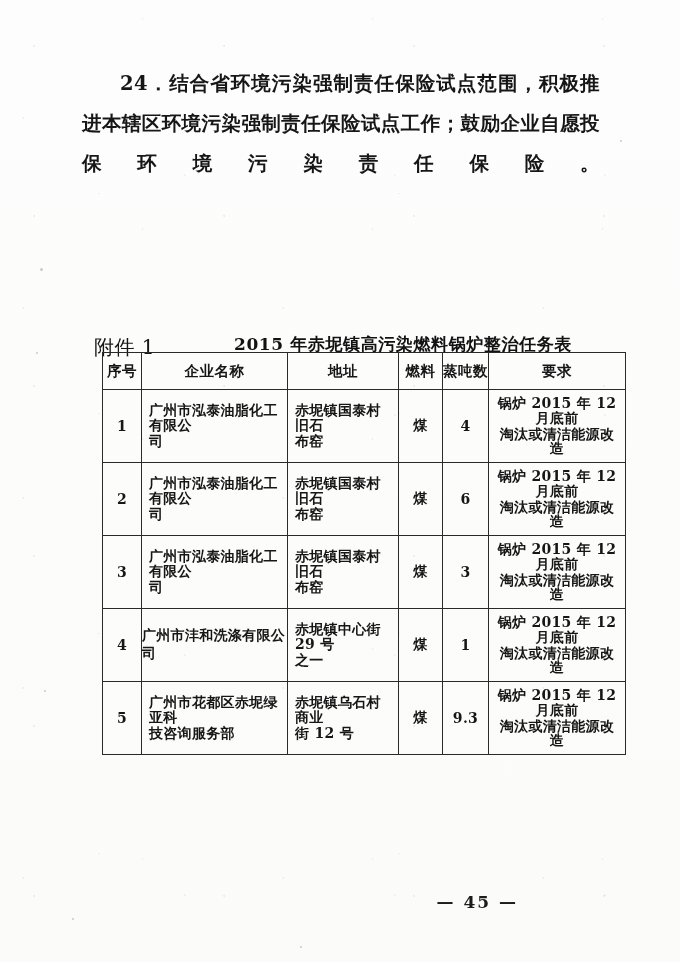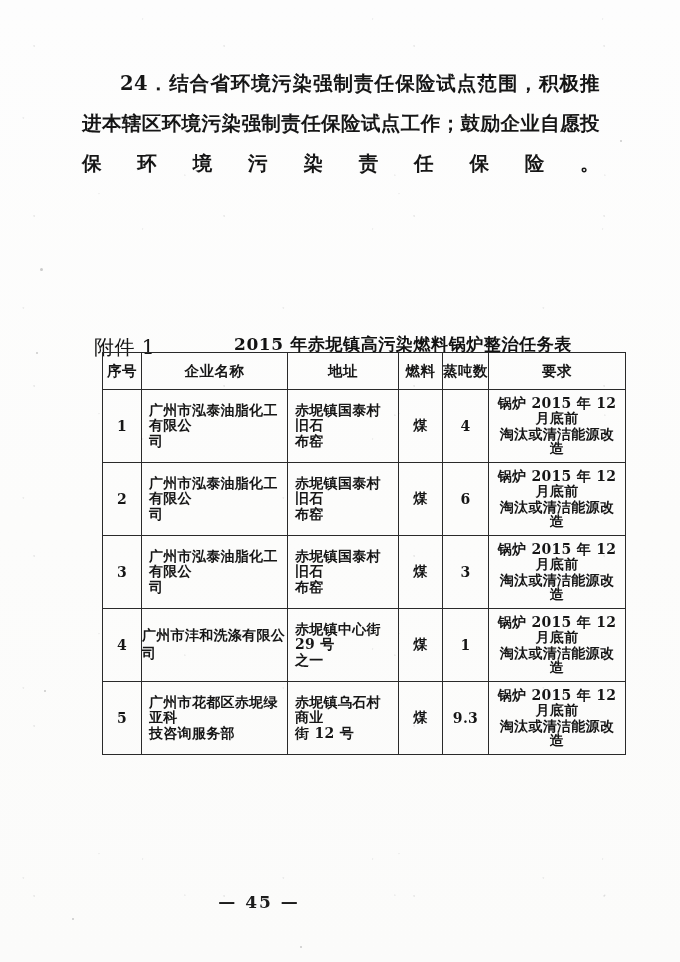--- a/index.html
+++ b/index.html
@@ -137,21 +137,21 @@
   .cell-two .ln { line-height: 1.05; }
   .c-req .cell-two { text-align: center; }
   .num { font-family: "DejaVu Serif", "Liberation Serif", serif; }
 
   
   .footer {
     position: absolute;
     left: 0;
     top: 892px;
     width: 588px;
-    text-align: center;
+    text-align: right;
     padding-right: 70px;
     box-sizing: border-box;
   }
   .folio {
     font-size: 17px;
     font-weight: 600;
     letter-spacing: 2px;
     color: #1c1c1c;
   }
 </style>

